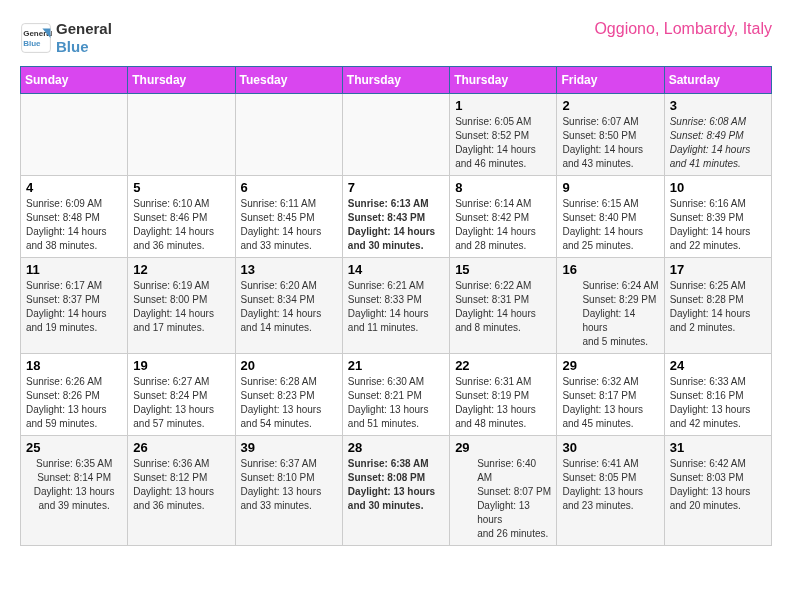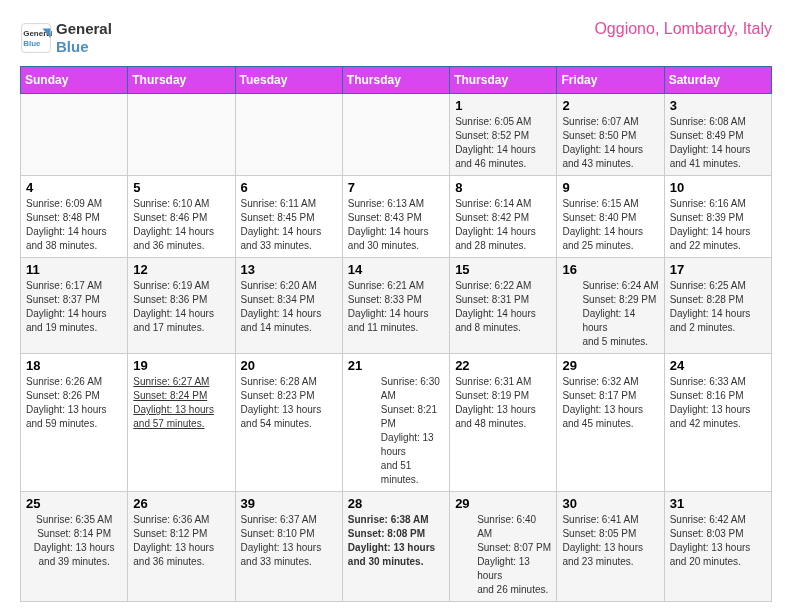--- a/index.html
+++ b/index.html
@@ -131,21 +131,21 @@
         </td>
         <td>
           <span class="day-number">2</span>
           <div class="day-info" style="white-space: pre-line;">Sunrise: 6:07 AM
 Sunset: 8:50 PM
 Daylight: 14 hours
 and 43 minutes.</div>
         </td>
         <td>
           <span class="day-number">3</span>
-          <div class="day-info" style="white-space: pre-line;">Sunrise: 6:08 AM
+          <div class="day-info" style="white-space: pre-line; font-style: italic;">Sunrise: 6:08 AM
 Sunset: 8:49 PM
 Daylight: 14 hours
 and 41 minutes.</div>
         </td>
       </tr>
       <tr>
         <td>
           <span class="day-number">4</span>
           <div class="day-info" style="white-space: pre-line;">Sunrise: 6:09 AM
 Sunset: 8:48 PM
@@ -161,21 +161,21 @@
         </td>
         <td>
           <span class="day-number">6</span>
           <div class="day-info" style="white-space: pre-line;">Sunrise: 6:11 AM
 Sunset: 8:45 PM
 Daylight: 14 hours
 and 33 minutes.</div>
         </td>
         <td>
           <span class="day-number">7</span>
-          <div class="day-info" style="white-space: pre-line;">Sunrise: 6:13 AM
+          <div class="day-info" style="white-space: pre-line; font-weight: bold;">Sunrise: 6:13 AM
 Sunset: 8:43 PM
 Daylight: 14 hours
 and 30 minutes.</div>
         </td>
         <td>
           <span class="day-number">8</span>
           <div class="day-info" style="white-space: pre-line;">Sunrise: 6:14 AM
 Sunset: 8:42 PM
 Daylight: 14 hours
 and 28 minutes.</div>
@@ -199,21 +199,21 @@
         <td>
           <span class="day-number">11</span>
           <div class="day-info" style="white-space: pre-line;">Sunrise: 6:17 AM
 Sunset: 8:37 PM
 Daylight: 14 hours
 and 19 minutes.</div>
         </td>
         <td>
           <span class="day-number">12</span>
           <div class="day-info" style="white-space: pre-line;">Sunrise: 6:19 AM
-Sunset: 8:36 PM
+Sunset: 8:00 PM
 Daylight: 14 hours
 and 17 minutes.</div>
         </td>
         <td>
           <span class="day-number">13</span>
           <div class="day-info" style="white-space: pre-line;">Sunrise: 6:20 AM
 Sunset: 8:34 PM
 Daylight: 14 hours
 and 14 minutes.</div>
         </td>
@@ -249,35 +249,35 @@
       <tr>
         <td>
           <span class="day-number">18</span>
           <div class="day-info" style="white-space: pre-line;">Sunrise: 6:26 AM
 Sunset: 8:26 PM
 Daylight: 13 hours
 and 59 minutes.</div>
         </td>
         <td>
           <span class="day-number">19</span>
-          <div class="day-info" style="white-space: pre-line; text-decoration: underline;">Sunrise: 6:27 AM
+          <div class="day-info" style="white-space: pre-line;">Sunrise: 6:27 AM
 Sunset: 8:24 PM
 Daylight: 13 hours
 and 57 minutes.</div>
         </td>
         <td>
           <span class="day-number">20</span>
           <div class="day-info" style="white-space: pre-line;">Sunrise: 6:28 AM
 Sunset: 8:23 PM
 Daylight: 13 hours
 and 54 minutes.</div>
         </td>
         <td>
           <span class="day-number">21</span>
-          <div class="day-info" style="white-space: pre-line; margin-left: 33px;">Sunrise: 6:30 AM
+          <div class="day-info" style="white-space: pre-line;">Sunrise: 6:30 AM
 Sunset: 8:21 PM
 Daylight: 13 hours
 and 51 minutes.</div>
         </td>
         <td>
           <span class="day-number">22</span>
           <div class="day-info" style="white-space: pre-line;">Sunrise: 6:31 AM
 Sunset: 8:19 PM
 Daylight: 13 hours
 and 48 minutes.</div>

